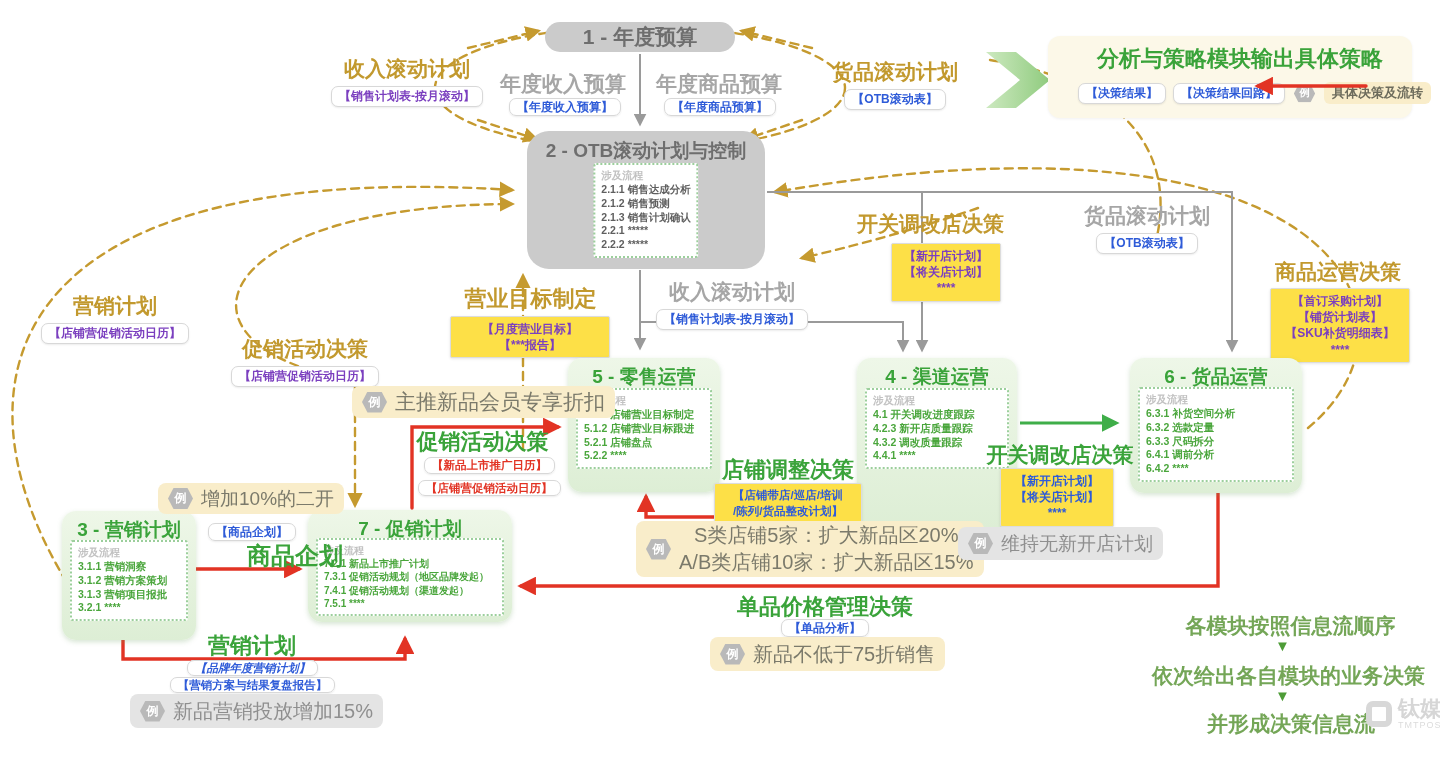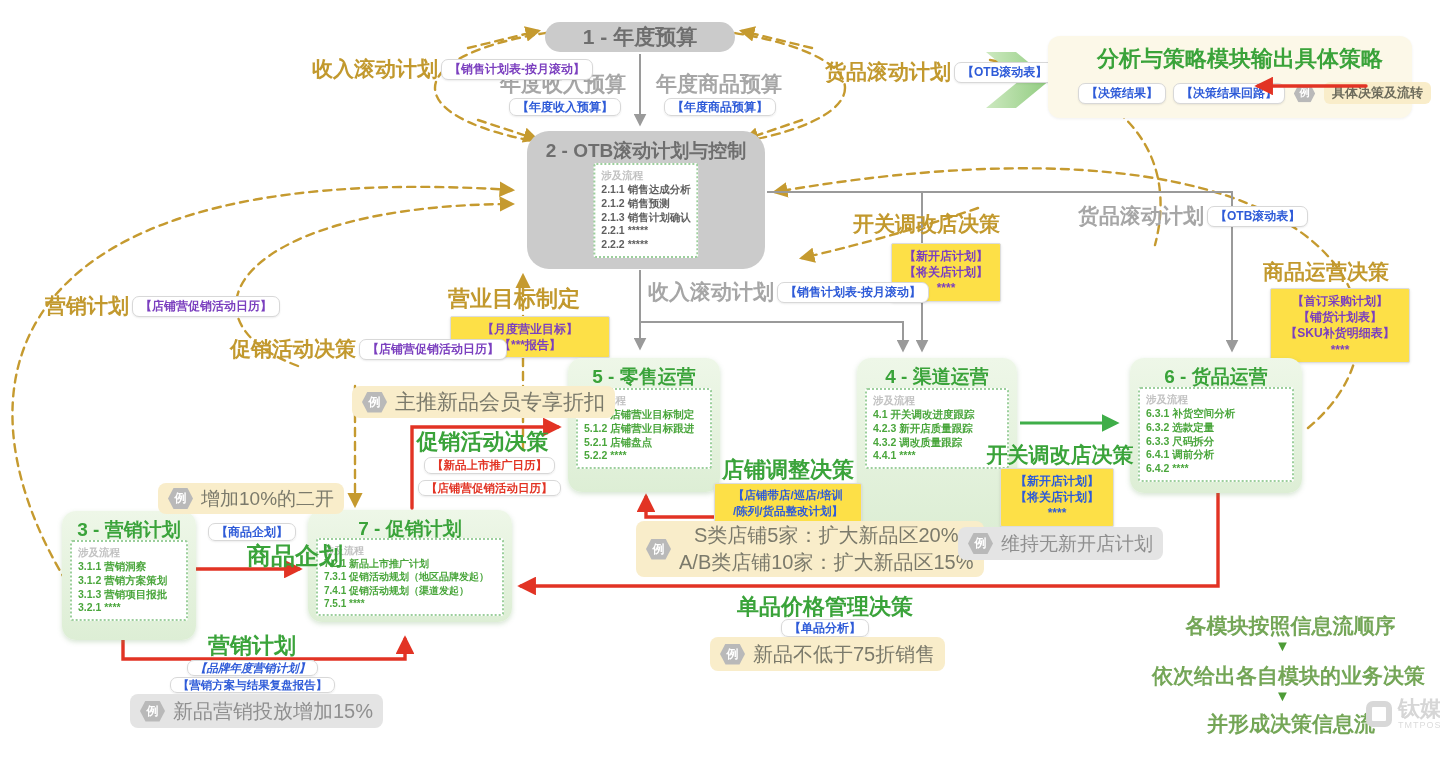--- a/index.html
+++ b/index.html
@@ -1,20 +1,20 @@
 <!DOCTYPE html>
 <html><head>
 <meta charset="utf-8">
 <style>
   html,body{margin:0;padding:0;background:#fff;}
   #stage{position:relative;width:1440px;height:766px;overflow:hidden;background:#fff;
          font-family:"Liberation Sans","DejaVu Sans",sans-serif;}
   .abs{position:absolute;}
   svg.layer{position:absolute;left:0;top:0;pointer-events:none;}
-  .col{display:flex;align-items:center;gap:3px;}
+  .col{display:flex;flex-direction:column;align-items:center;gap:3px;}
   .gold-label{font-weight:bold;color:#c2992e;font-size:21px;white-space:nowrap;}
   .gray-label{font-weight:bold;color:#a6a6a6;font-size:21px;white-space:nowrap;}
   .green-label{font-weight:bold;color:#3aa33a;font-size:22px;white-space:nowrap;}
   .tag{background:#fff;border:1px solid #d8d8d8;border-radius:7px;padding:1px 7px;
        font-size:12px;font-weight:bold;white-space:nowrap;box-shadow:0 1px 2px rgba(0,0,0,.08);}
   .tag.purple{color:#7b3fbf;} .tag.blue{color:#2e5bd8;} .tag.red{color:#e23324;}
   .tagbox{background:#fde047;border:1px solid #dcdcdc;border-radius:2px;padding:4px 8px;
           text-align:center;font-size:12px;font-weight:bold;line-height:1.35;
           box-shadow:0 1px 3px rgba(0,0,0,.10);} .tagbox.blue{color:#2e5bd8;}
   .gbox{background:#cbcbcb;color:#6e6e6e;font-weight:bold;text-align:center;}

